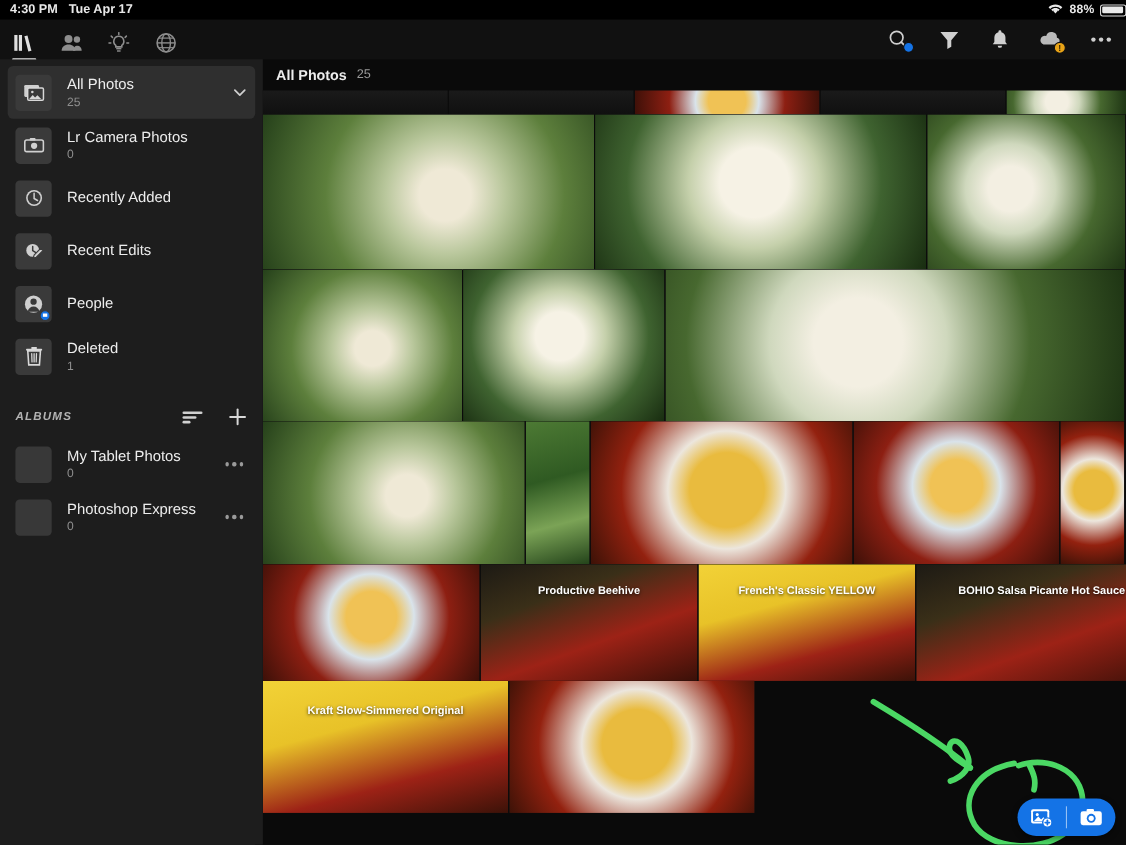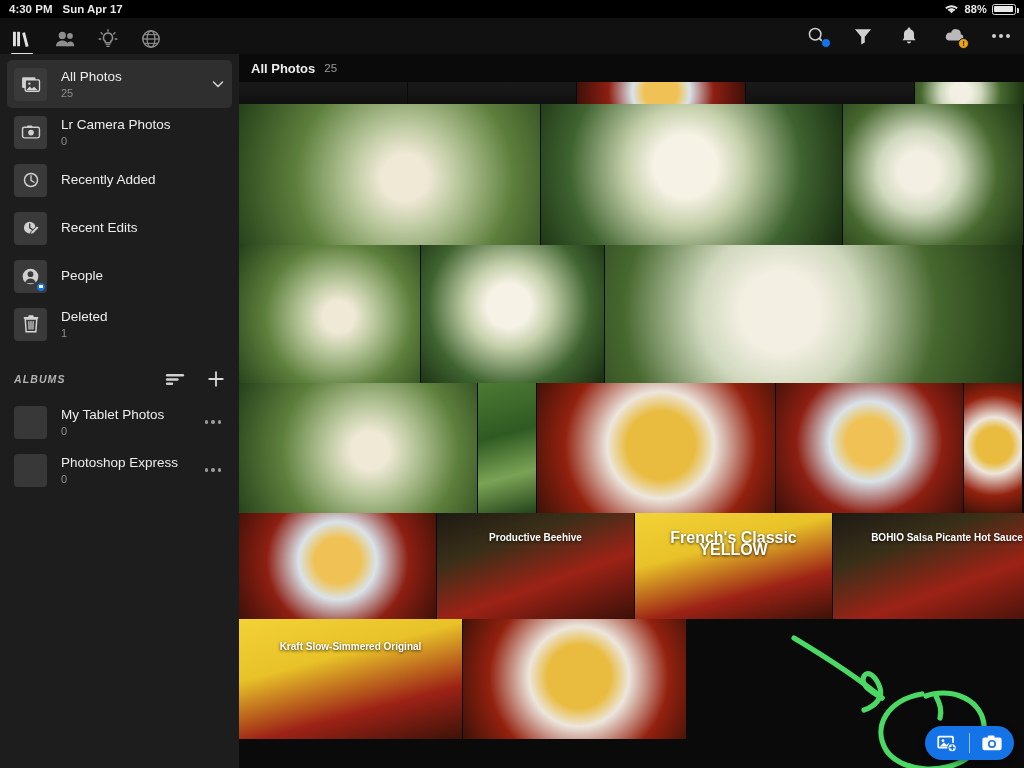--- a/index.html
+++ b/index.html
@@ -12,21 +12,21 @@
   #app { position: relative; width: 1024px; height: 768px; background: #1b1b1b; }
 
   
   .statusbar {
     position: absolute; top: 0; left: 0; width: 1024px; height: 18px;
     background: #000; color: #e8e8e8;
     display: flex; align-items: center;
     font-size: 11.5px; font-weight: bold;
   }
   .sb-left { display: flex; align-items: center; gap: 10px; padding-left: 9px; }
-  .sb-right { margin-left: auto; display: flex; align-items: center; gap: 5px; padding-right: 8px; }
+  .sb-right { margin-left: auto; display: flex; align-items: center; gap: 5px; }
   .sb-pct { font-size: 11px; font-weight: bold; letter-spacing: .2px; }
   .battery {
     width: 24px; height: 11px; border: 1.3px solid #d8d8d8; border-radius: 2.5px;
     position: relative; display: inline-block;
   }
   .battery::after {
     content: ""; position: absolute; right: -3.5px; top: 3px;
     width: 2px; height: 5px; background: #d8d8d8; border-radius: 0 1px 1px 0;
   }
   .battery > i {
@@ -140,21 +140,21 @@
   .fab-div { width: 1px; height: 20px; background: rgba(255,255,255,0.55); }
 </style>
 </head>
 <body>
 
 <div id="app">
 
   <div class="statusbar">
     <div class="sb-left">
       <span>4:30 PM</span>
-      <span>Sun Apr 17</span>
+      <span>Tue Apr 17</span>
     </div>
     <div class="sb-right">
       <span>
         <svg width="15" height="11" viewBox="0 0 16 12">
           <path d="M8 11.2 5.6 8.4c1.3-1.1 3.5-1.1 4.8 0z" fill="#e8e8e8"></path>
           <path d="M8 2.4C5.4 2.4 3 3.4 1.2 5l1.5 1.7C4.1 5.4 5.9 4.6 8 4.6s3.9.8 5.3 2.1L14.8 5C13 3.4 10.6 2.4 8 2.4z" fill="#e8e8e8"></path>
           <path d="M8 5.7c-1.6 0-3.1.6-4.2 1.6l1.5 1.6C6 8.2 6.9 7.8 8 7.8s2 .4 2.7 1.1l1.5-1.6C11.1 6.3 9.6 5.7 8 5.7z" fill="#e8e8e8"></path>
         </svg>
       </span>
       <span class="sb-pct">88%</span>
@@ -443,21 +443,21 @@
         </div>
         <div class="cell" style="left: 0px; top: 431px; width: 197px; height: 106px;">
           <div class="img" style="background: radial-gradient(circle at 50% 45%, rgb(240, 194, 85) 0px, rgb(240, 194, 85) 20%, rgb(217, 227, 234) 34%, rgb(141, 31, 18) 62%, rgb(61, 16, 8) 100%);"></div>
         </div>
         <div class="cell" style="left: 198px; top: 431px; width: 197px; height: 106px;">
           <div class="img" style="background: linear-gradient(160deg, rgb(29, 26, 20) 0%, rgb(58, 47, 24) 30%, rgb(157, 34, 22) 62%, rgb(58, 16, 8) 100%);"></div>
           <div style="position: absolute; left: 0px; right: 0px; top: 18%; text-align: center; color: rgb(255, 255, 255); font-size: 10px; font-weight: bold; text-shadow: rgba(0, 0, 0, 0.8) 0px 1px 3px; line-height: 12px; padding: 0px 4px;">Productive Beehive</div>
         </div>
         <div class="cell" style="left: 396px; top: 431px; width: 197px; height: 106px;">
           <div class="img" style="background: linear-gradient(165deg, rgb(242, 210, 55) 0%, rgb(232, 194, 40) 35%, rgb(157, 34, 22) 70%, rgb(60, 18, 8) 100%);"></div>
-          <div style="position: absolute; left: 0px; right: 0px; top: 18%; text-align: center; color: rgb(255, 255, 255); font-size: 16px; font-weight: bold; text-shadow: rgba(0, 0, 0, 0.8) 0px 1px 3px; line-height: 12px; padding: 0px 12px;">French's Classic YELLOW</div>
+          <div style="position: absolute; left: 0px; right: 0px; top: 18%; text-align: center; color: rgb(255, 255, 255); font-size: 10px; font-weight: bold; text-shadow: rgba(0, 0, 0, 0.8) 0px 1px 3px; line-height: 12px; padding: 0px 12px;">French's Classic YELLOW</div>
         </div>
         <div class="cell" style="left: 594px; top: 431px; width: 228px; height: 106px;">
           <div class="img" style="background: linear-gradient(160deg, rgb(29, 26, 20) 0%, rgb(58, 47, 24) 30%, rgb(157, 34, 22) 62%, rgb(58, 16, 8) 100%);"></div>
           <div style="position: absolute; left: 0px; right: 0px; top: 18%; text-align: center; color: rgb(255, 255, 255); font-size: 10px; font-weight: bold; text-shadow: rgba(0, 0, 0, 0.8) 0px 1px 3px; line-height: 12px; padding: 0px 4px;">BOHIO Salsa Picante Hot Sauce</div>
         </div>
         <div class="cell" style="left: 0px; top: 537px; width: 223px; height: 120px;">
           <div class="img" style="background: linear-gradient(165deg, rgb(242, 210, 55) 0%, rgb(232, 194, 40) 35%, rgb(157, 34, 22) 70%, rgb(60, 18, 8) 100%);"></div>
           <div style="position: absolute; left: 0px; right: 0px; top: 18%; text-align: center; color: rgb(255, 255, 255); font-size: 10px; font-weight: bold; text-shadow: rgba(0, 0, 0, 0.8) 0px 1px 3px; line-height: 12px; padding: 0px 4px;">Kraft Slow-Simmered Original</div>
         </div>
         <div class="cell" style="left: 224px; top: 537px; width: 223px; height: 120px;">

